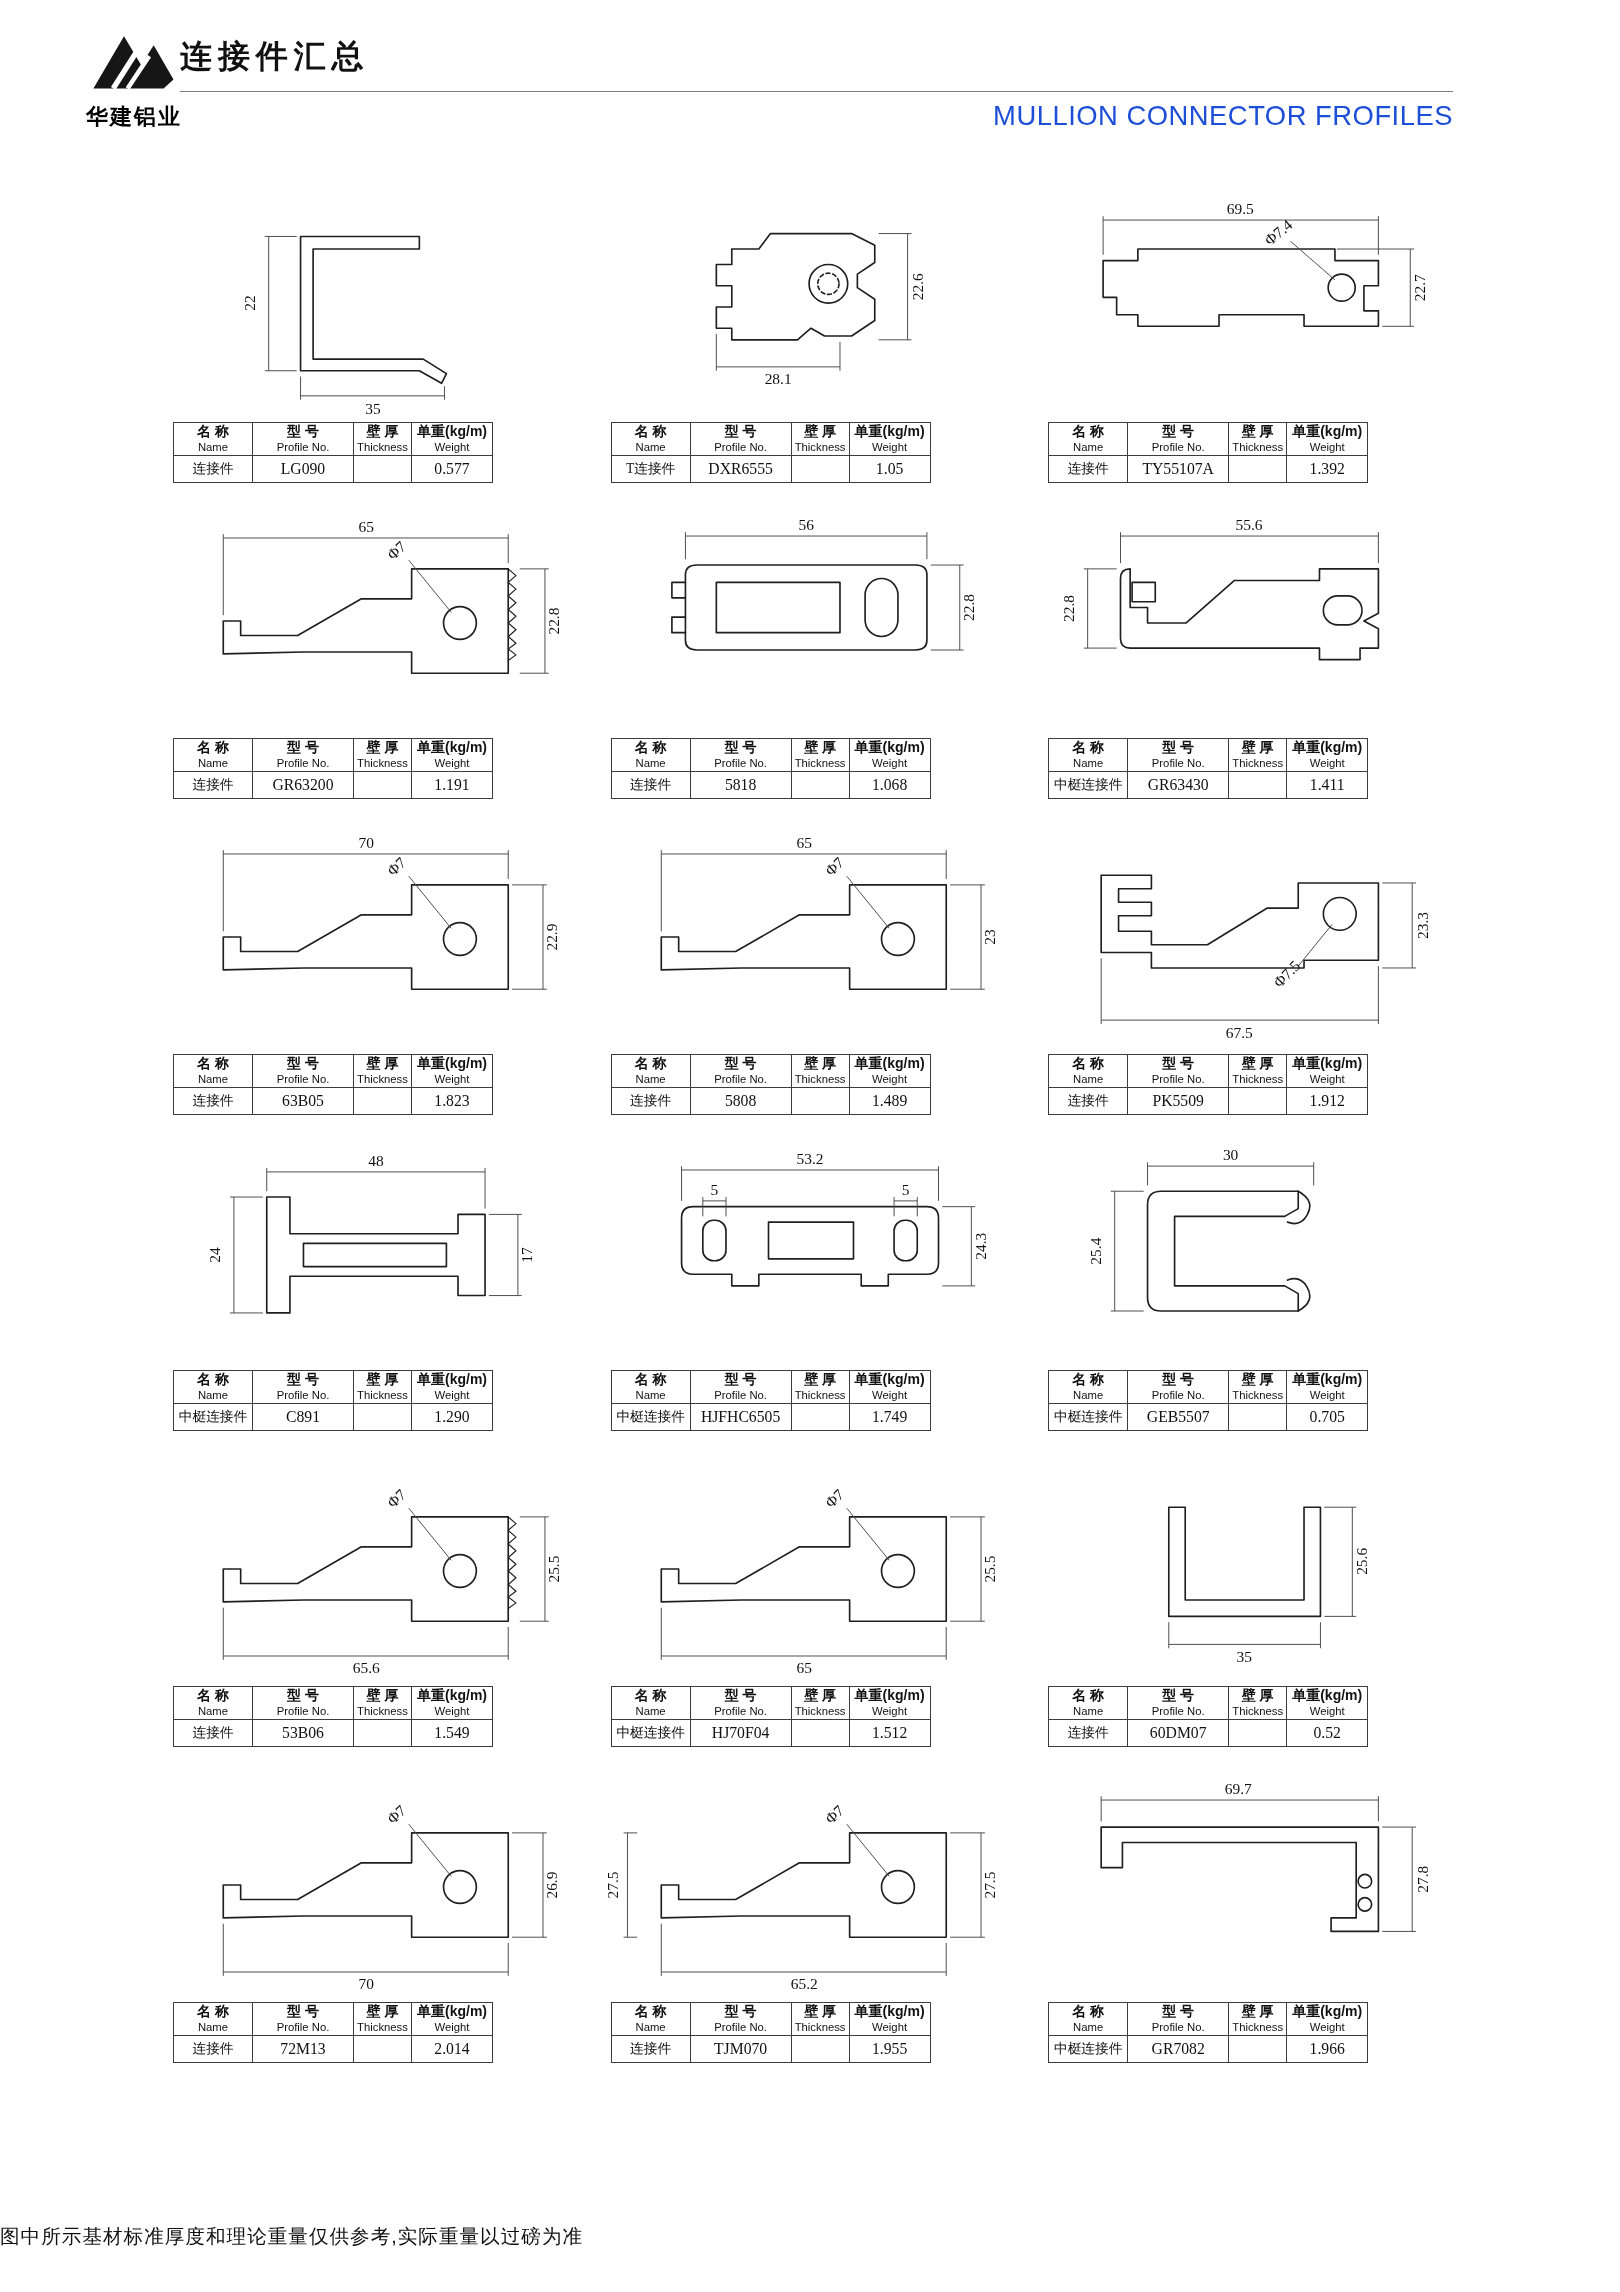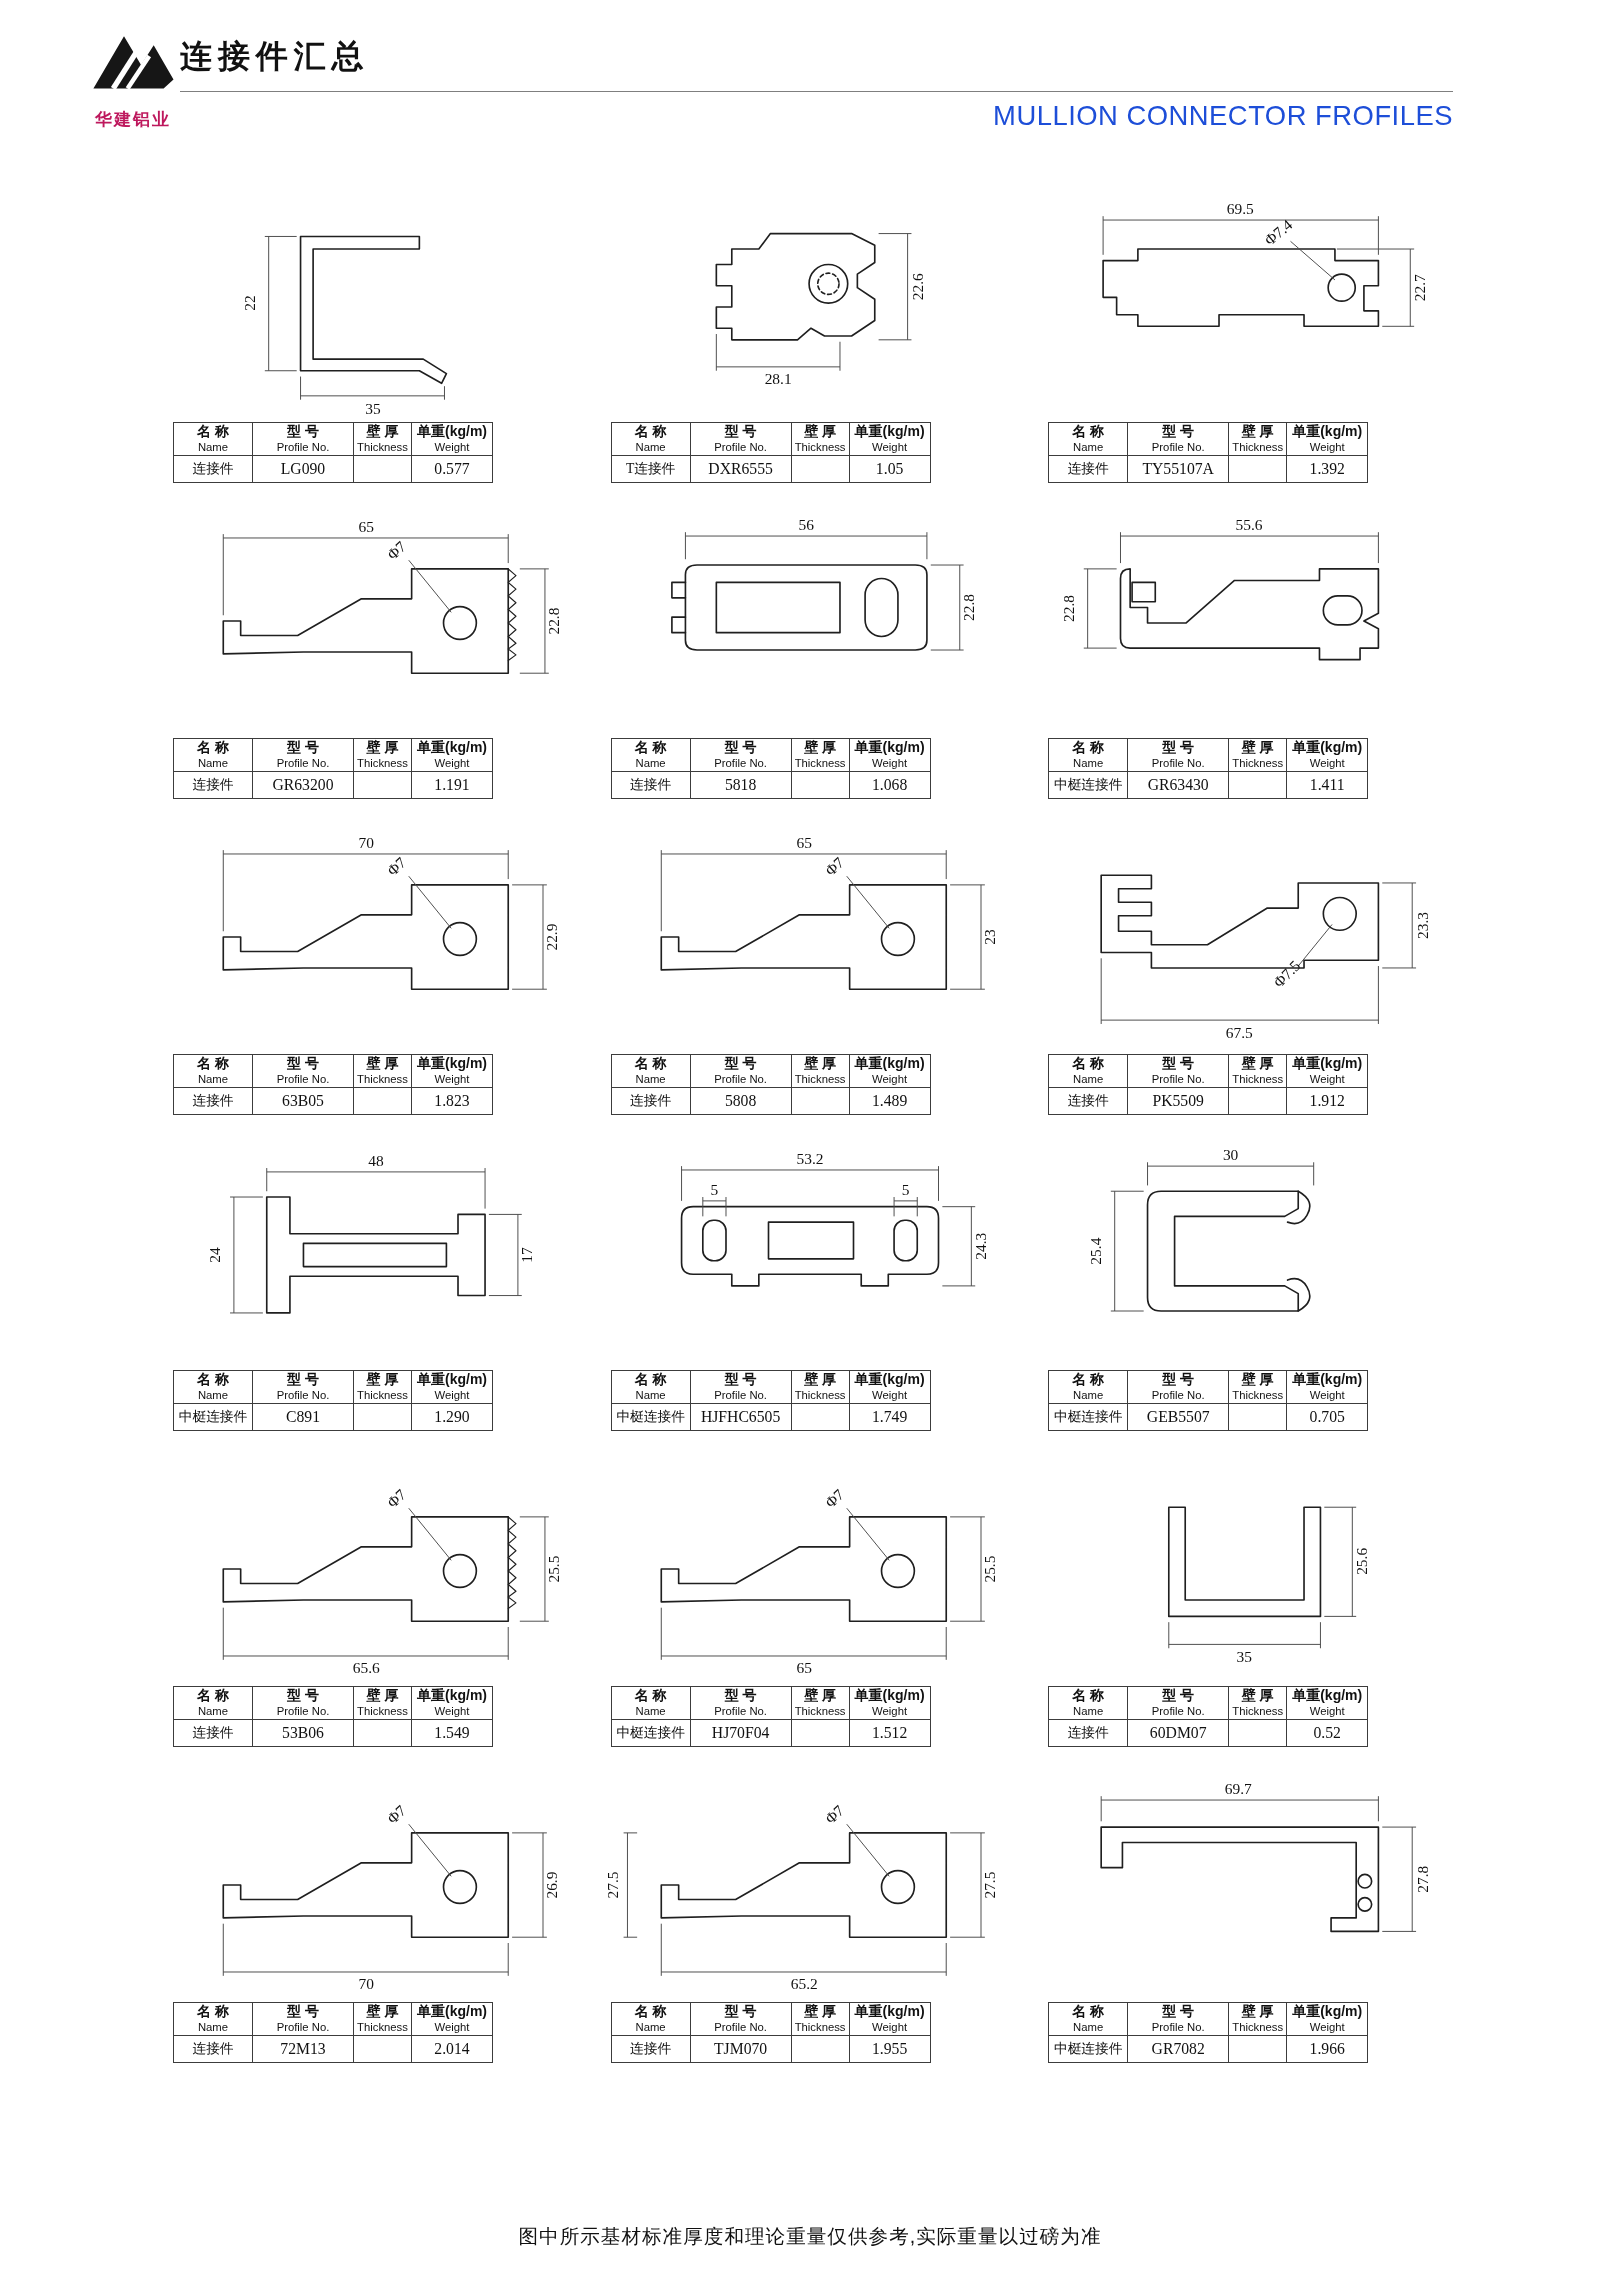--- a/index.html
+++ b/index.html
@@ -1,36 +1,36 @@
 <!DOCTYPE html>
 <html><head>
 <meta charset="utf-8">
 <style>
   html,body{margin:0;padding:0}
   body{background:#d9d9d9}
   .page{position:relative;width:1620px;height:2293px;background:#fff;font-family:"Liberation Sans","DejaVu Sans",sans-serif;color:#111;margin:0 auto;overflow:hidden}
   .header{position:absolute;top:33px;left:86px;right:167px}
   .logo{position:absolute;left:0;top:-3.9px;width:94px;text-align:center}
   .logo svg{display:block;margin:0 auto}
-  .logo-company{font-size:17px;font-weight:bold;color:#be185d;letter-spacing:2px;margin-top:14px;white-space:nowrap}
+  .logo-company{font-size:22px;font-weight:bold;color:#000000;letter-spacing:2px;margin-top:8px;white-space:nowrap}
   .title-row{margin-left:94px;border-bottom:1.5px solid #7f7f7f;padding:2px 0 11.8px 0}
   .title{display:inline-block;font-family:Liberation Serif, serif;font-size:32px;font-weight:bold;letter-spacing:5.9px;margin:0}
   .subtitle{margin-left:94px;text-align:right;font-size:27.4px;color:#1d4ed8;padding-top:7.8px;letter-spacing:0.5px}
   .grid{position:absolute;top:167px;left:165px;width:1290px;display:grid;grid-template-columns:repeat(3,416px);column-gap:21.6px;grid-auto-rows:316px}
   .cell{display:flex;flex-direction:column;justify-content:flex-end;align-items:flex-start}
   .drawing{width:100%;flex:1 1 auto;display:flex;align-items:flex-end;justify-content:center;padding-bottom:2px}
   .drawing svg{width:412px;height:227px}
   .spec{border-collapse:collapse;margin-left:8px}
   .spec th,.spec td{border:1.6px solid #3c3c3c;text-align:center;vertical-align:middle;padding:0 2px}
   .hcn{display:block;font-size:14px;line-height:17.6px;font-weight:600;white-space:nowrap}
   .hen{display:block;font-size:11.3px;line-height:13.7px;font-weight:400}
   .spec td{height:26.5px;font-size:15.7px;font-family:"Liberation Serif","DejaVu Serif",serif}
   .spec td.v-name{font-family:Liberation Serif, serif;font-size:13.7px}
   .w-name{width:74px}.w-model{width:96px}.w-th{width:53px}.w-wt{width:76px}
-  .footer{position:absolute;left:0;bottom:43px;width:100%;text-align:center;font-size:19.6px;color:#111;letter-spacing:1px}
+  .footer{position:absolute;left:0;bottom:43px;width:100%;font-size:19.6px;color:#111;letter-spacing:1px}
   .profile{fill:none;stroke:#1f1f1f;stroke-width:1.7;stroke-linejoin:round;stroke-linecap:round}
   .dim{fill:none;stroke:#4a4a4a;stroke-width:1}
   .dimtxt{font-size:16px;fill:#111;font-family:"Liberation Serif","DejaVu Serif",serif}
 </style>
 </head>
 <body>
 
 <div class="page">
 
   <div class="header">

